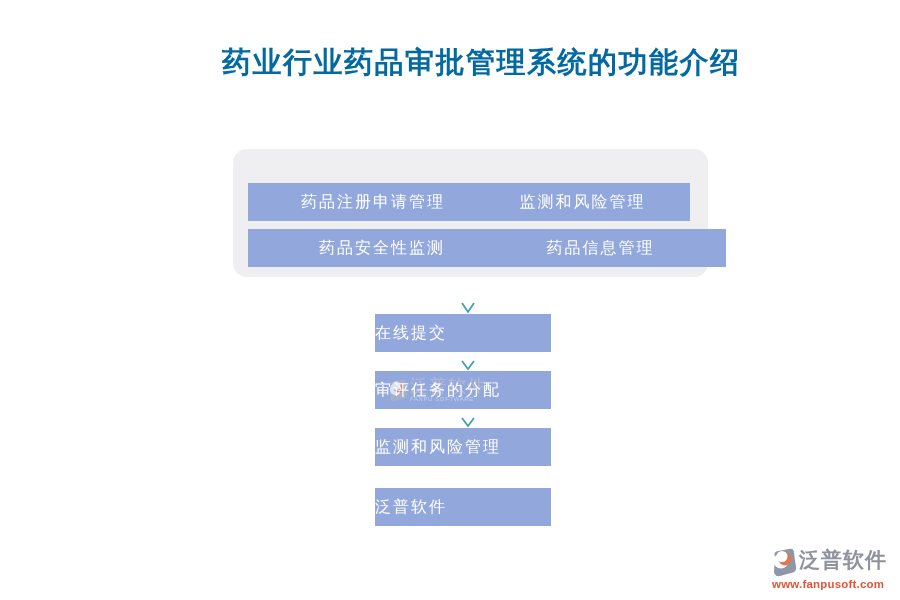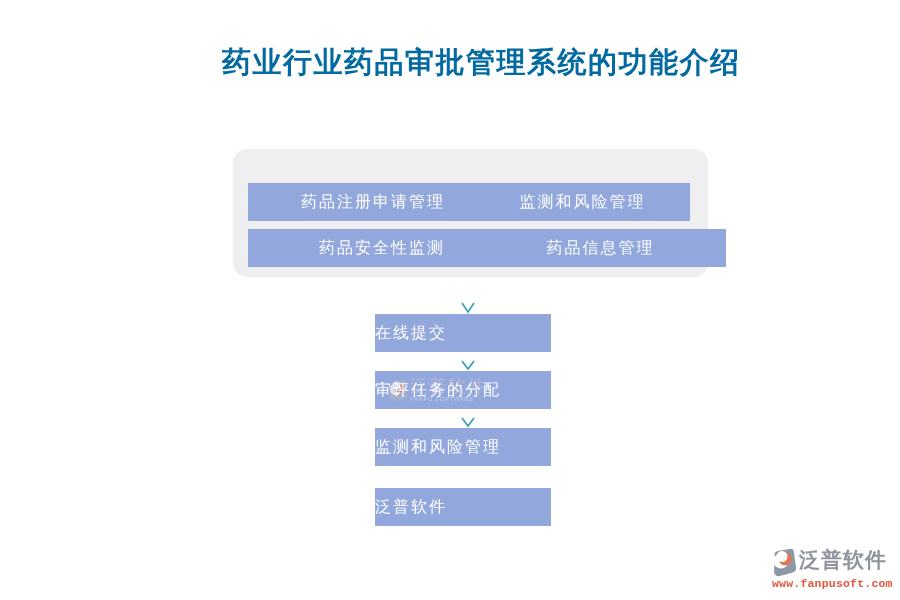--- a/index.html
+++ b/index.html
@@ -107,21 +107,21 @@
   .footer-logo .brand {
     font-family: "Liberation Serif", serif;
     font-weight: bold;
     font-size: 21px; line-height: 25px;
     letter-spacing: 1px;
     color: #8e939d;
     margin-left: 2px;
     white-space: nowrap;
   }
   .footer-logo .url {
-    font-family: Liberation Mono, monospace;
+    font-family: Liberation Sans, sans-serif;
     font-weight: bold;
     font-size: 11.5px; line-height: 12px;
     letter-spacing: 0.2px;
     color: #e2553a;
     margin-top: 1px;
     margin-left: 2px;
     white-space: nowrap;
   }
 </style>
 </head>

